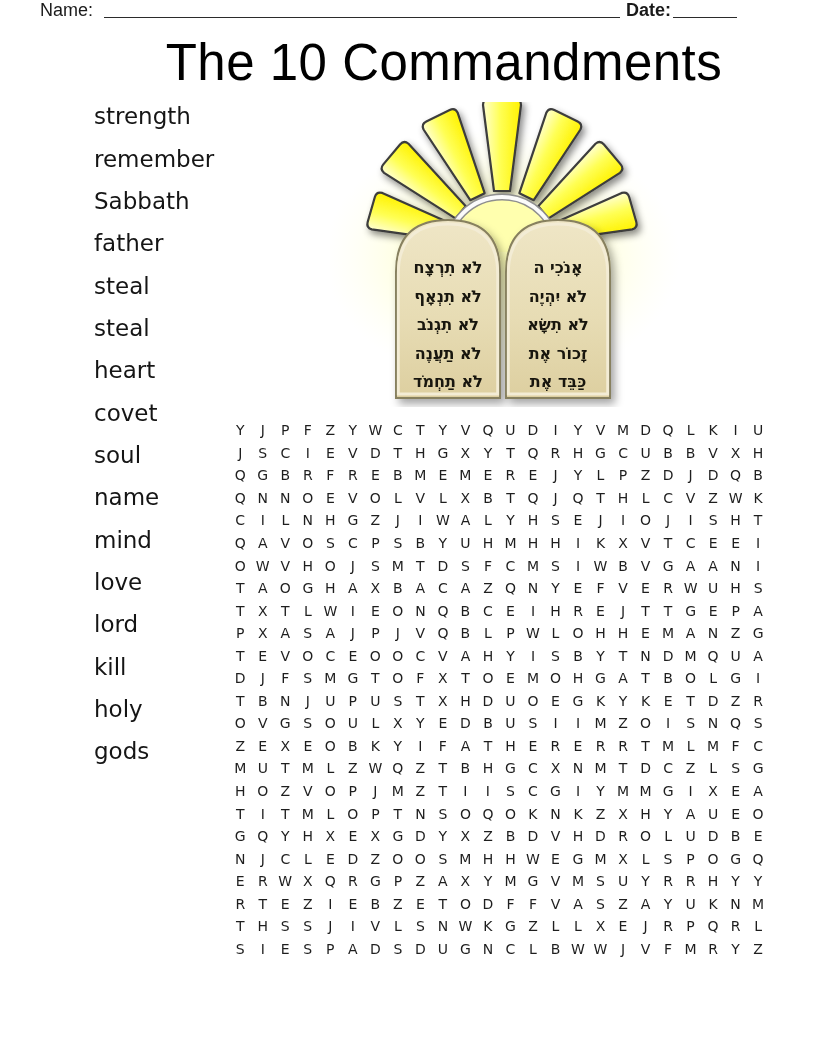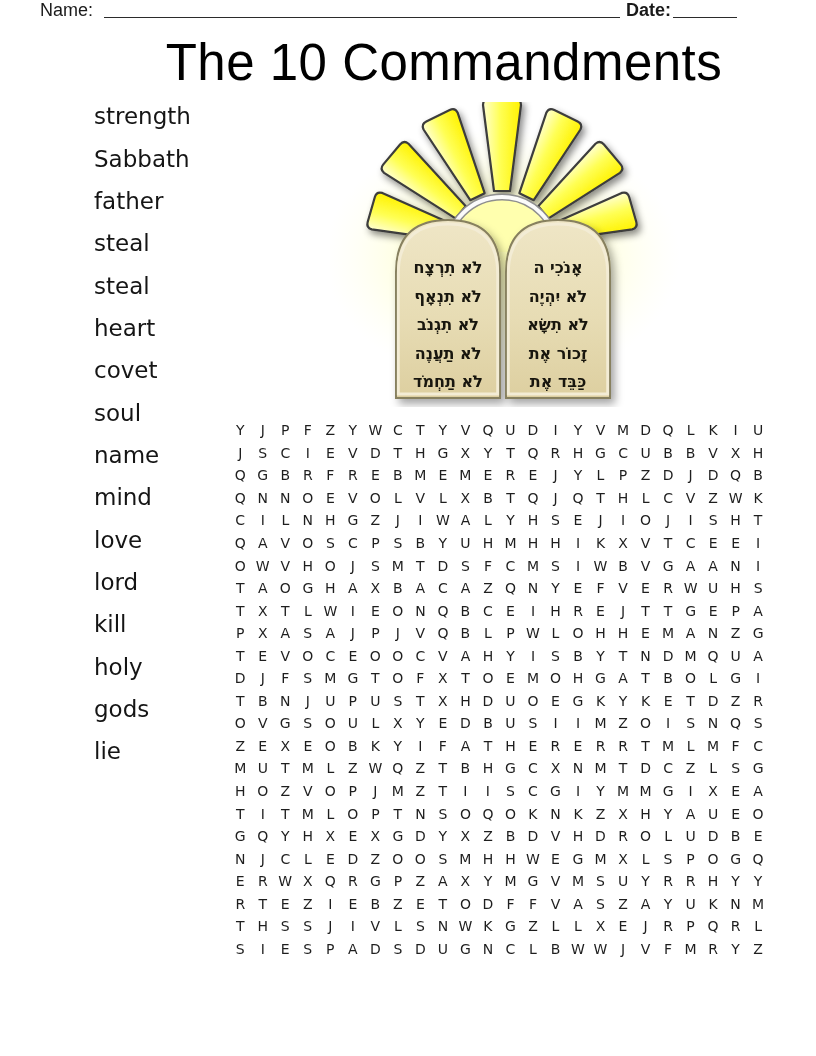--- a/index.html
+++ b/index.html
@@ -48,35 +48,35 @@
 
   <div id="name-label" class="hdr-label">Name:</div>
   <div id="name-line" class="blank-line"></div>
   <div id="date-label" class="hdr-label">Date:</div>
   <div id="date-line" class="blank-line"></div>
 
   <div id="page-title">The 10 Commandments</div>
 
   <div id="word-list">
       <div class="word">strength</div>
+      <div class="word">remember</div>
       <div class="word">Sabbath</div>
       <div class="word">father</div>
       <div class="word">steal</div>
       <div class="word">steal</div>
       <div class="word">heart</div>
       <div class="word">covet</div>
       <div class="word">soul</div>
       <div class="word">name</div>
       <div class="word">mind</div>
       <div class="word">love</div>
       <div class="word">lord</div>
       <div class="word">kill</div>
       <div class="word">holy</div>
       <div class="word">gods</div>
-      <div class="word">lie</div>
     </div>
 
   <svg id="illustration" viewBox="0 0 350 305">
     <defs>
       <radialGradient id="glowG" cx="50%" cy="50%" r="50%">
         <stop offset="0%" stop-color="#ffffb2" stop-opacity="0.95"></stop>
         <stop offset="55%" stop-color="#ffffcc" stop-opacity="0.6"></stop>
         <stop offset="100%" stop-color="#ffffe6" stop-opacity="0"></stop>
       </radialGradient>
       <linearGradient id="rayG" x1="0" y1="0" x2="1" y2="0">

